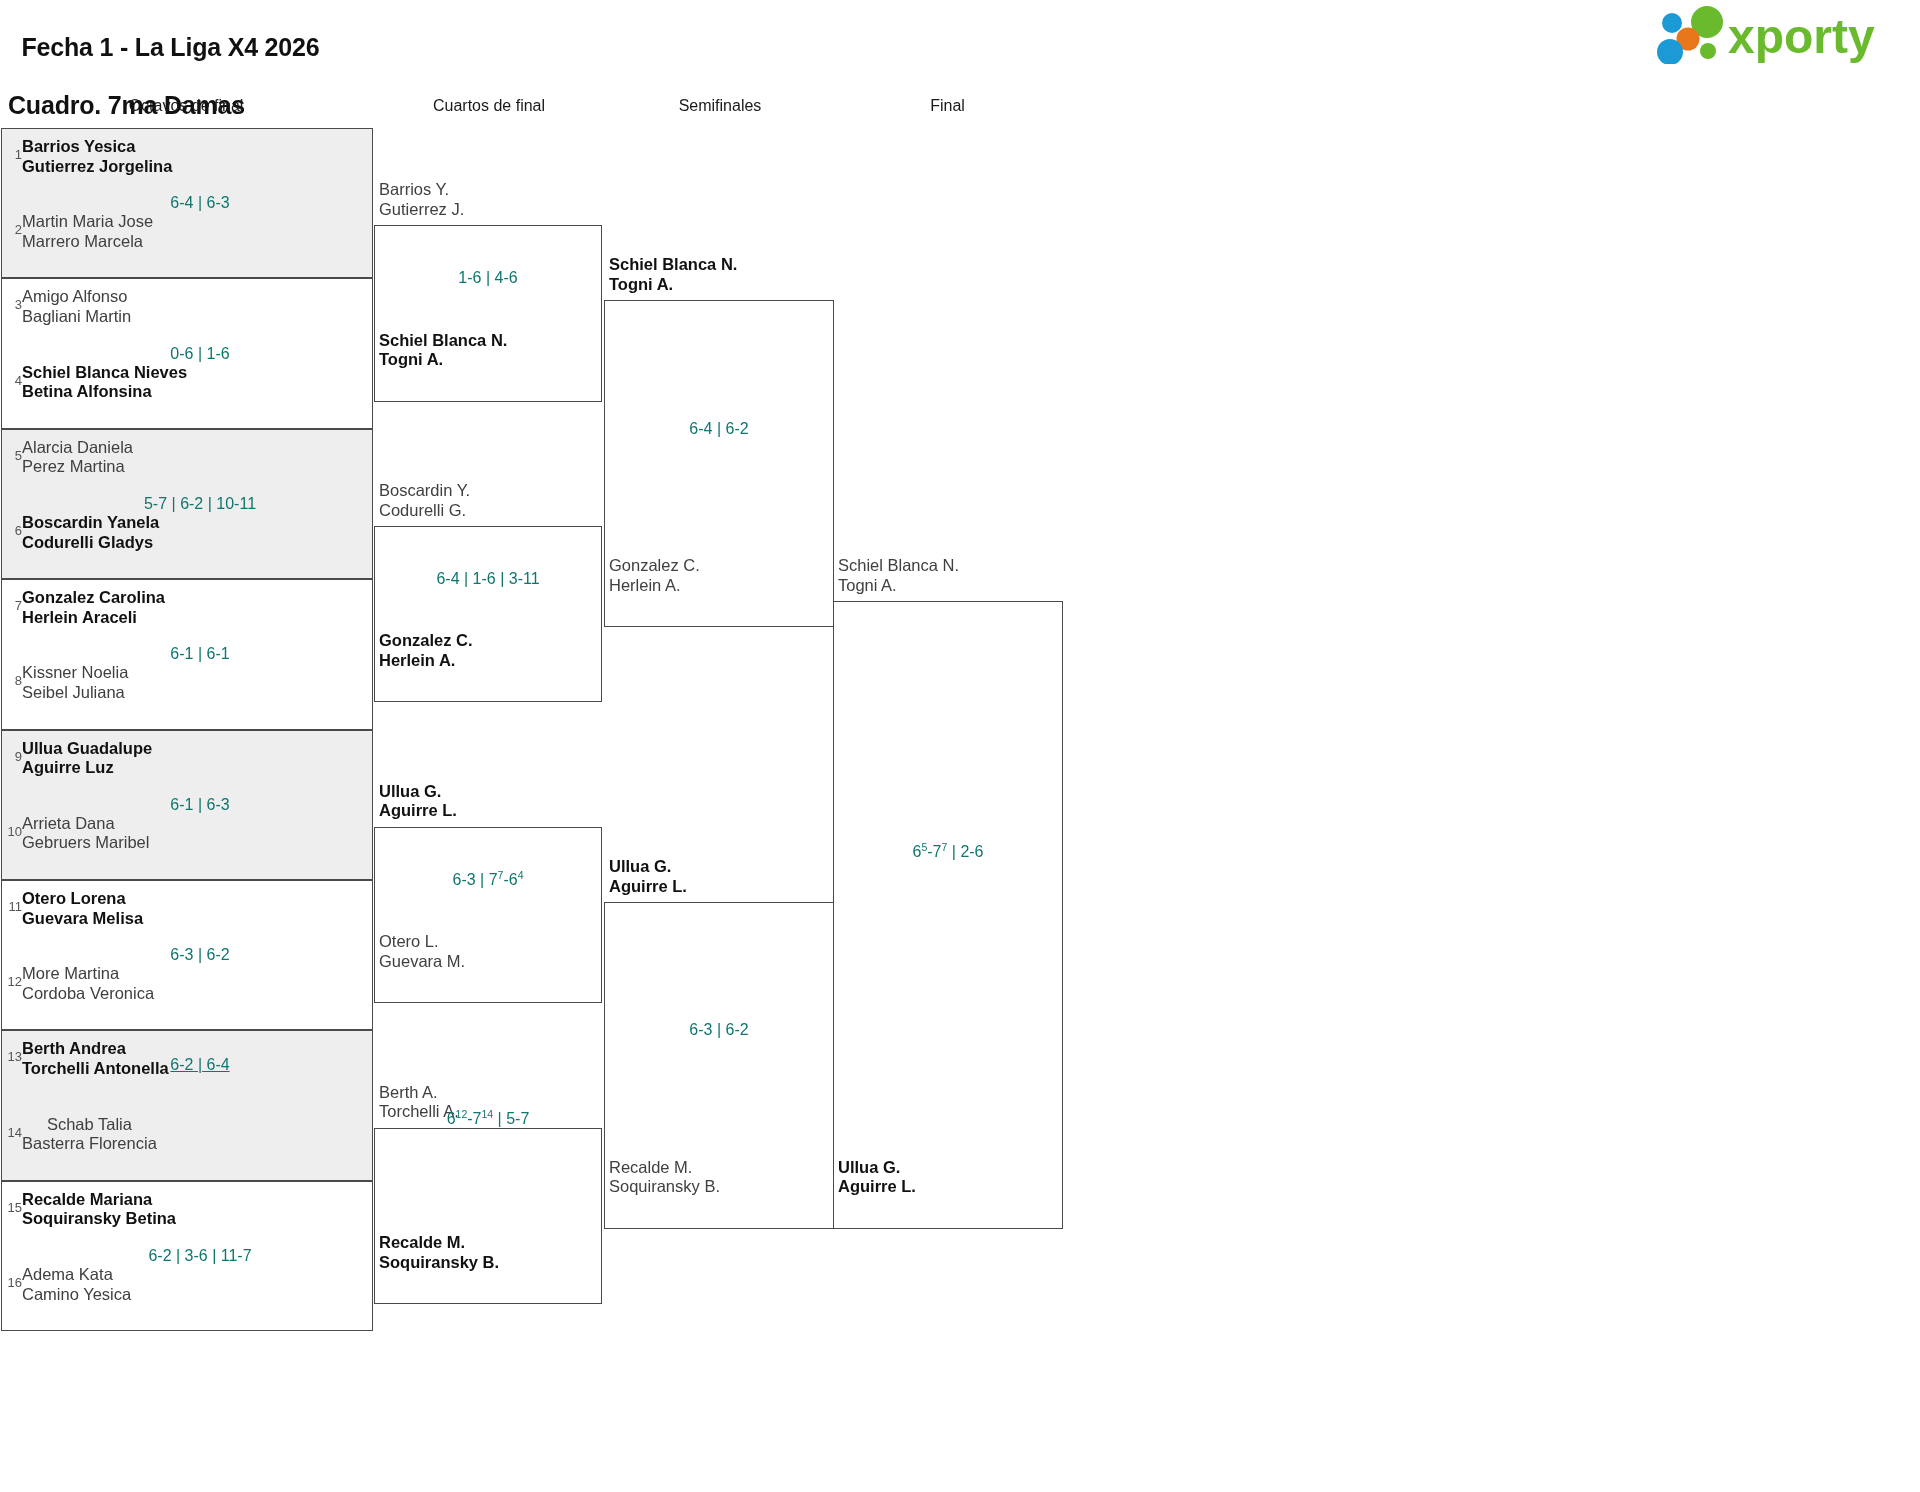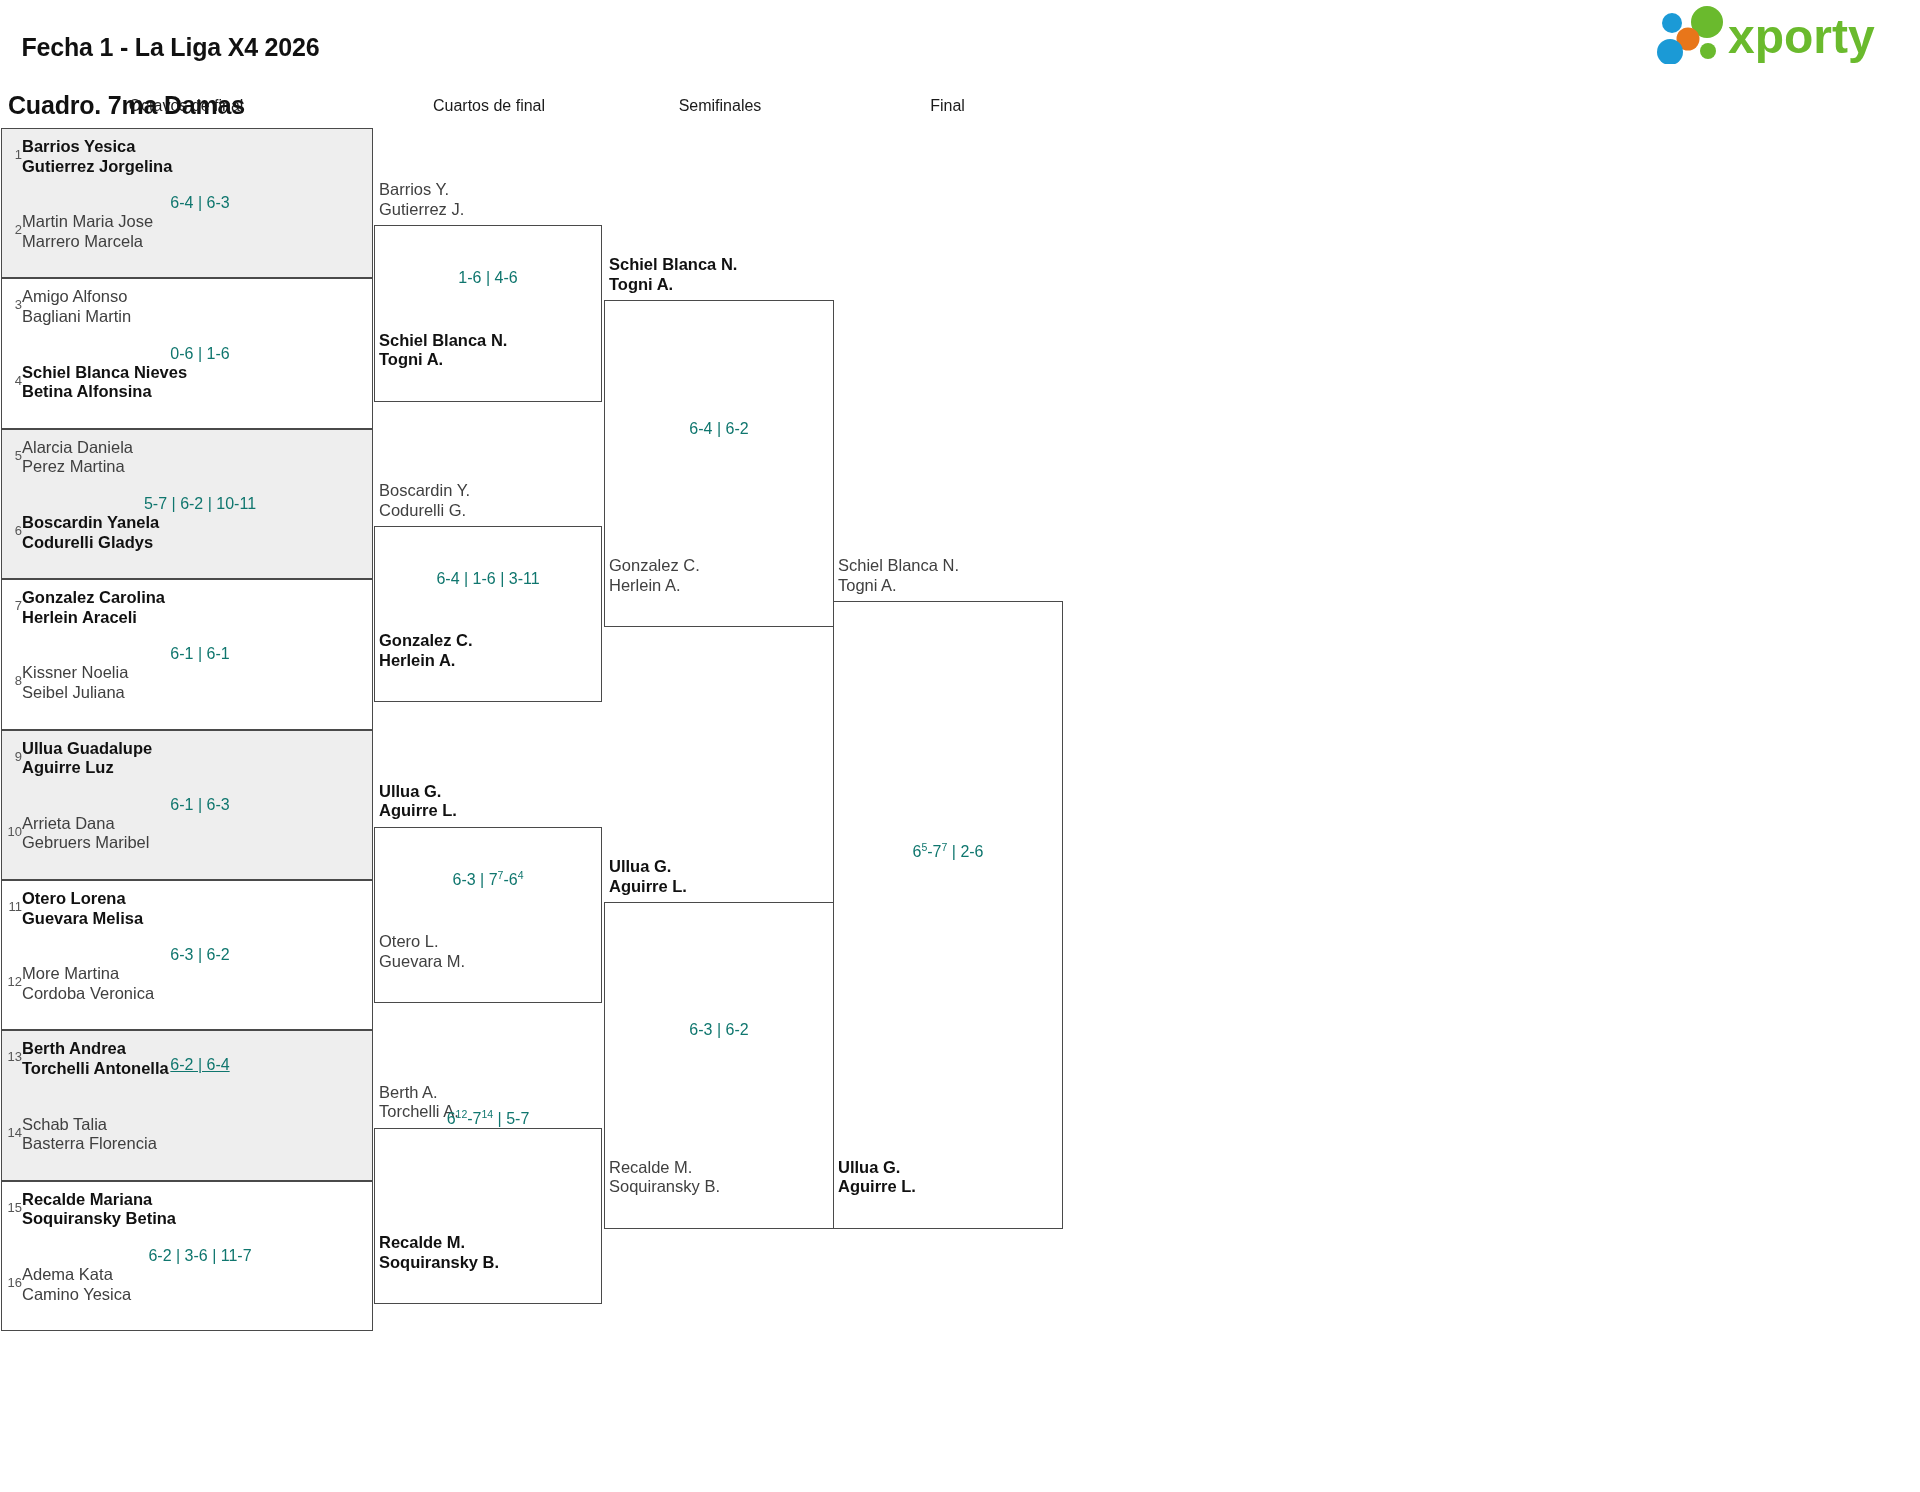--- a/index.html
+++ b/index.html
@@ -204,21 +204,21 @@
       <span class="n1">More Martina</span>
       <span class="n2">Cordoba Veronica</span>
     </div>
     <div class="seed" style="left: 0px; top: 974.2px;">12</div>
     <div class="r1-block shaded" style="left: 1px; top: 1030.4px; width: 372px; height: 150.4px;"></div>
     <div class="team winner" style="left: 22px; top: 1039.4px;">
       <span class="n1">Berth Andrea</span>
       <span class="n2">Torchelli Antonella</span>
     </div>
     <div class="seed" style="left: 0px; top: 1049.4px;">13</div>
-    <div class="team loser" style="left: 22px; top: 1114.6px;">
+    <div class="team loser" style="left: 22px; top: 1114.6px; text-align: center;">
       <span class="n1">Schab Talia</span>
       <span class="n2">Basterra Florencia</span>
     </div>
     <div class="seed" style="left: 0px; top: 1124.6px;">14</div>
     <div class="r1-block plain" style="left: 1px; top: 1180.8px; width: 372px; height: 150.4px;"></div>
     <div class="team winner" style="left: 22px; top: 1189.8px;">
       <span class="n1">Recalde Mariana</span>
       <span class="n2">Soquiransky Betina</span>
     </div>
     <div class="seed" style="left: 0px; top: 1199.8px;">15</div>

